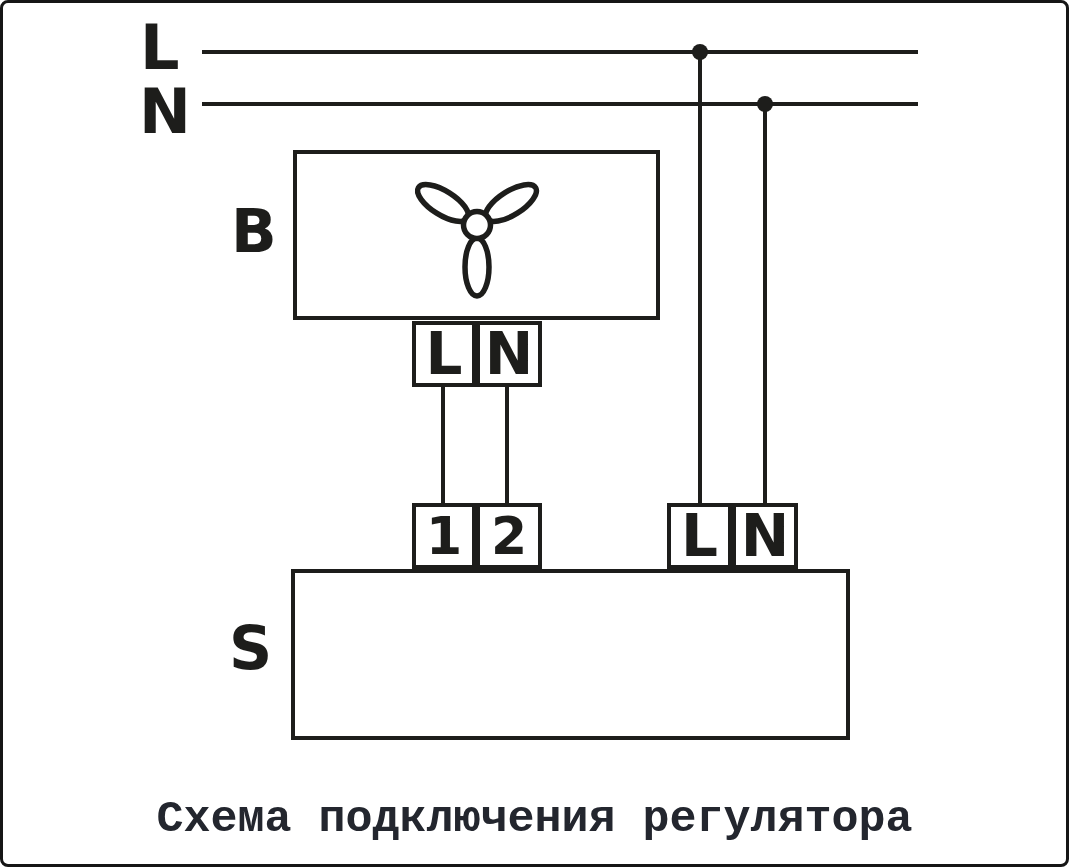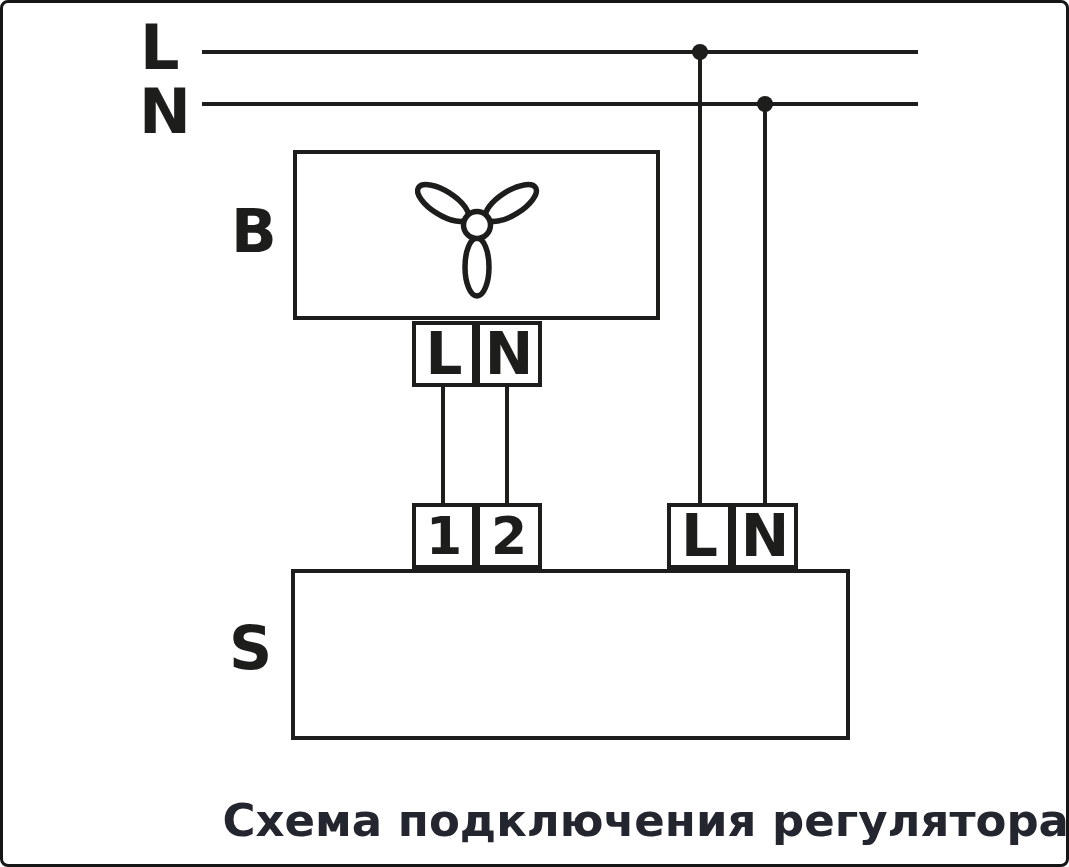--- a/index.html
+++ b/index.html
@@ -54,24 +54,25 @@
     font-weight: bold;
     color: #1d1d1b;
   }
   .terminal.letter { font-size: 58px; }
   .terminal.digit  { font-size: 52px; }
   .caption {
     position: absolute;
     left: 0;
     top: 794px;
     width: 100%;
-    text-align: right;
+    text-align: center;
     font-size: 45px;
     font-weight: bold;
     color: #23262e;
+    font-family: Liberation Mono, monospace;
   }
 </style>
 </head>
 <body>
 
 <div class="stage">
 
   <div class="biglabel" style="left:140px; top:11px; font-size:62px;">L</div>
   <div class="biglabel" style="left:139px; top:75px; font-size:62px;">N</div>
 

